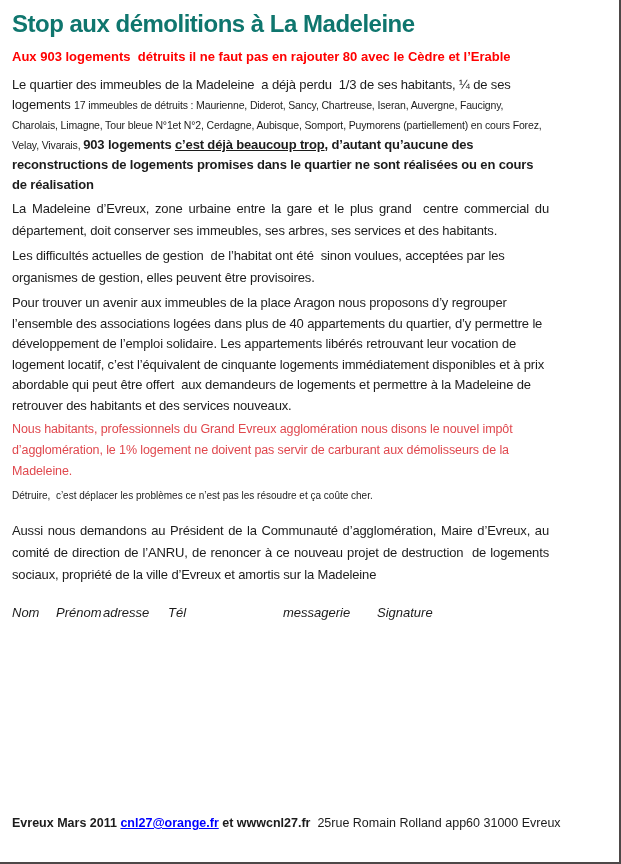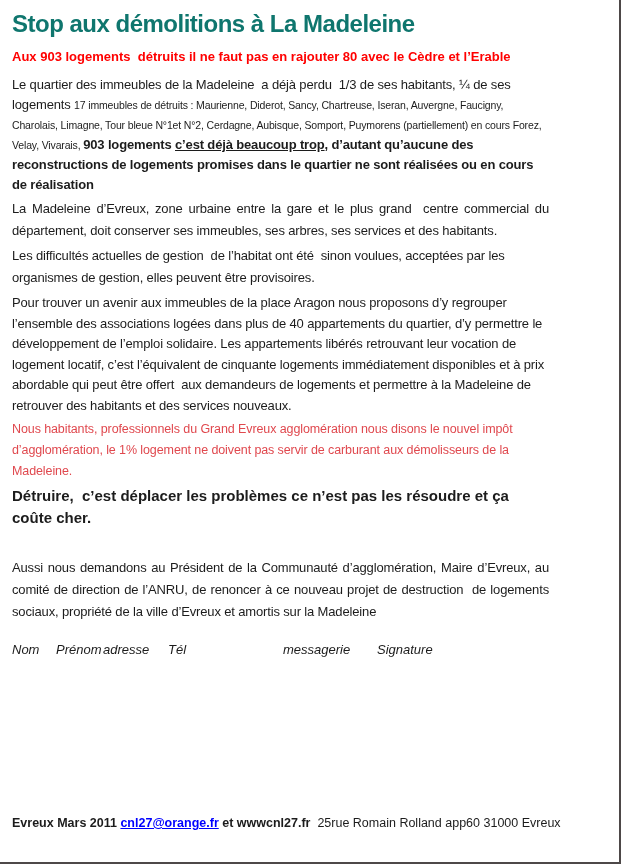--- a/index.html
+++ b/index.html
@@ -69,24 +69,24 @@
   .red-par {
     color: var(--red-par, #e0484e);
     font-size: 12.5px;
     line-height: 21px;
     margin-bottom: 3px;
     letter-spacing: -0.1px;
     white-space: pre-wrap;
   }
 
   .detruire {
-    font-weight: 700;
-    font-size: 15px;
+    font-weight: 400;
+    font-size: 10px;
     line-height: 22px;
-    margin-bottom: 28px;
+    margin-bottom: 13px;
     white-space: pre-wrap;
   }
 
   .aussi { margin-bottom: 6px; }
 
   .sig-row {
     position: relative;
     height: 22px;
     font-size: 13px;
     line-height: 22px;

